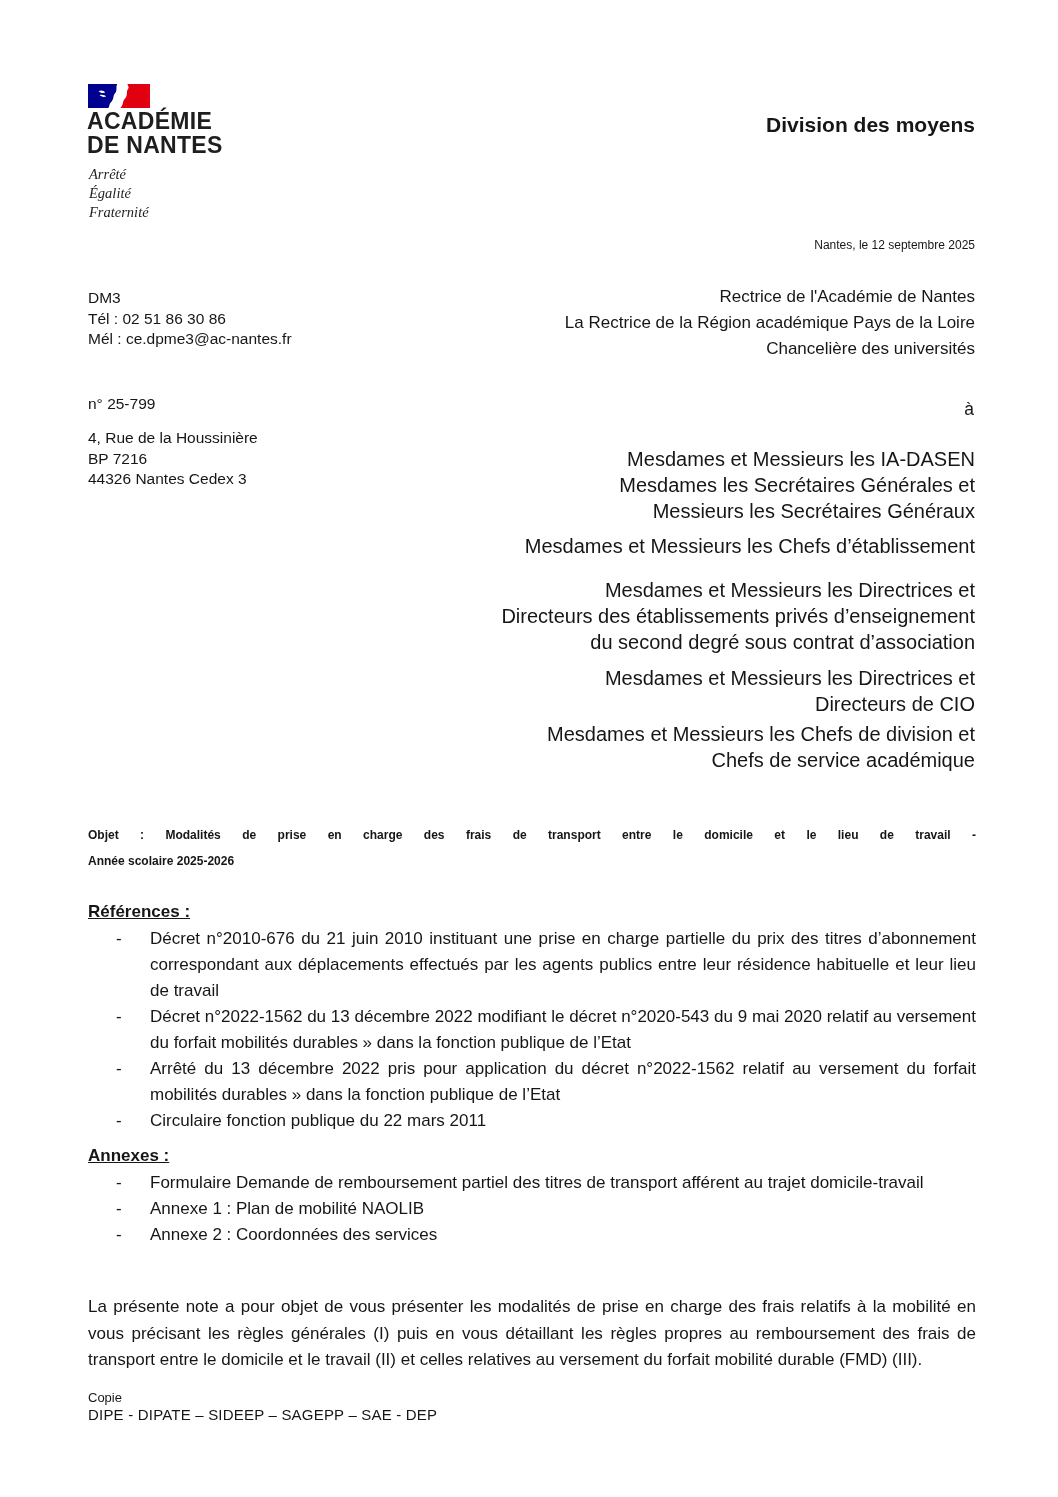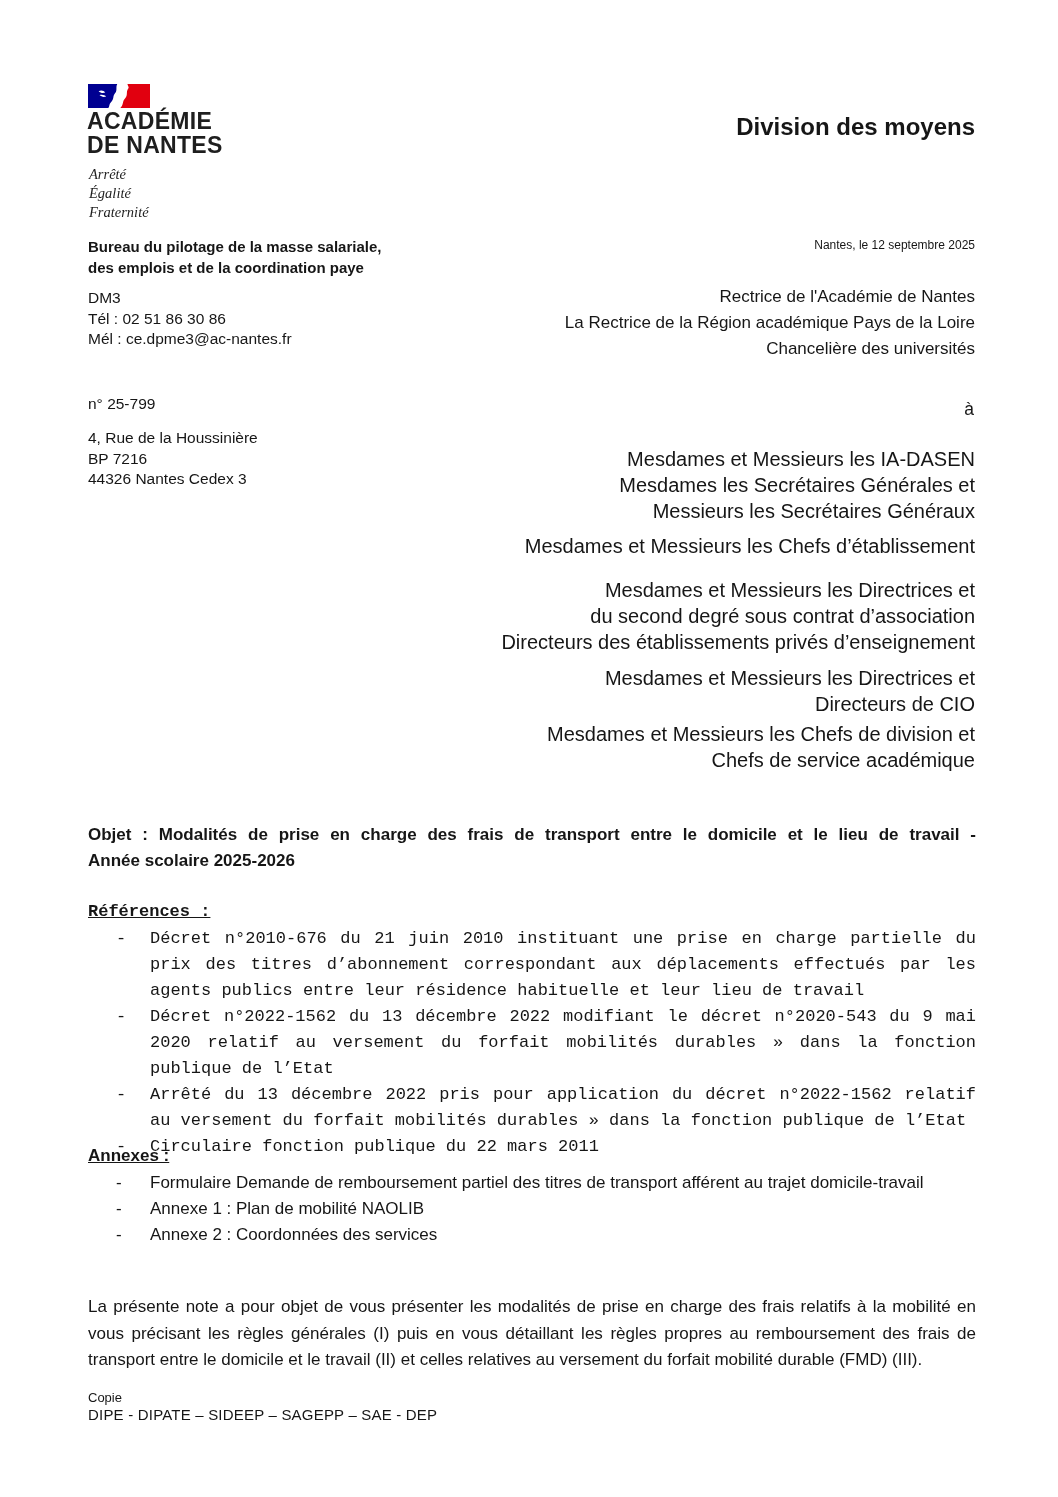--- a/index.html
+++ b/index.html
@@ -20,21 +20,21 @@
     font-weight: bold; font-size: 23px; line-height: 24px;
     letter-spacing: 0.3px; color: #1e1e1e;
   }
   .motto {
     position: absolute; left: 89px; top: 165px;
     font-family: "Liberation Serif", serif; font-style: italic;
     font-size: 14.5px; line-height: 19px; color: #1e1e1e;
   }
   .division {
     position: absolute; right: 83px; top: 113px;
-    font-size: 24px; font-weight: bold;
+    font-size: 21px; font-weight: bold;
   }
   
   .bureau {
     position: absolute; left: 88px; top: 236px;
     font-weight: bold; font-size: 15px; line-height: 21px;
   }
   .contact {
     position: absolute; left: 88px; top: 288px;
     font-size: 15.5px; line-height: 20.5px;
   }
@@ -54,26 +54,26 @@
     position: absolute; right: 83px; top: 446px;
     font-size: 20px; line-height: 26px; text-align: right;
   }
   .recipients .group-2 { margin-top: 9px; }
   .recipients .group-3 { margin-top: 18px; }
   .recipients .group-4 { margin-top: 10px; }
   .recipients .group-5 { margin-top: 4px; }
   
   .subject {
     position: absolute; left: 88px; top: 822px; width: 888px;
-    font-weight: bold; font-size: 17px; line-height: 26px;
+    font-weight: bold; font-size: 12px; line-height: 26px;
   }
   .subject .l1 { text-align: justify; text-align-last: justify; }
   
   .section { position: absolute; left: 88px; width: 888px; font-size: 17px; }
-  .section-refs { top: 899px; font-family: Liberation Mono, monospace; }
+  .section-refs { top: 899px; }
   .section-annexes { top: 1143px; }
   .section-heading {
     font-weight: bold; text-decoration: underline;
     font-size: 17px; line-height: 26px;
   }
   .doc-list { margin-top: 1px; }
   .doc-item { display: flex; line-height: 26px; }
   .doc-item .bullet { flex: 0 0 62px; padding-left: 28px; box-sizing: border-box; }
   .doc-item .item-text { flex: 1; text-align: justify; }
   
@@ -104,24 +104,20 @@
     <div>DE NANTES</div>
   </div>
   <div class="motto">
     <div>Arrêté</div>
     <div>Égalité</div>
     <div>Fraternité</div>
   </div>
 
   <div class="division">Division des moyens</div>
 
-  <div class="bureau">
-    <div>Bureau du pilotage de la masse salariale,</div>
-    <div>des emplois et de la coordination paye</div>
-  </div>
   <div class="contact">
     <div>DM3</div>
     <div>Tél : 02 51 86 30 86</div>
     <div>Mél : ce.dpme3@ac-nantes.fr</div>
   </div>
   <div class="refnum">n° 25-799</div>
   <div class="address">
     <div>4, Rue de la Houssinière</div>
     <div>BP 7216</div>
     <div>44326 Nantes Cedex 3</div>
@@ -139,22 +135,22 @@
     <div class="group group-1">
       <div>Mesdames et Messieurs les IA-DASEN</div>
       <div>Mesdames les Secrétaires Générales et</div>
       <div>Messieurs les Secrétaires Généraux</div>
     </div>
     <div class="group group-2">
       <div>Mesdames et Messieurs les Chefs d’établissement</div>
     </div>
     <div class="group group-3">
       <div>Mesdames et Messieurs les Directrices et</div>
+      <div>Directeurs des établissements privés d’enseignement</div>
       <div>du second degré sous contrat d’association</div>
-      <div>Directeurs des établissements privés d’enseignement</div>
     </div>
     <div class="group group-4">
       <div>Mesdames et Messieurs les Directrices et</div>
       <div>Directeurs de CIO</div>
     </div>
     <div class="group group-5">
       <div>Mesdames et Messieurs les Chefs de division et</div>
       <div>Chefs de service académique</div>
     </div>
   </div>

